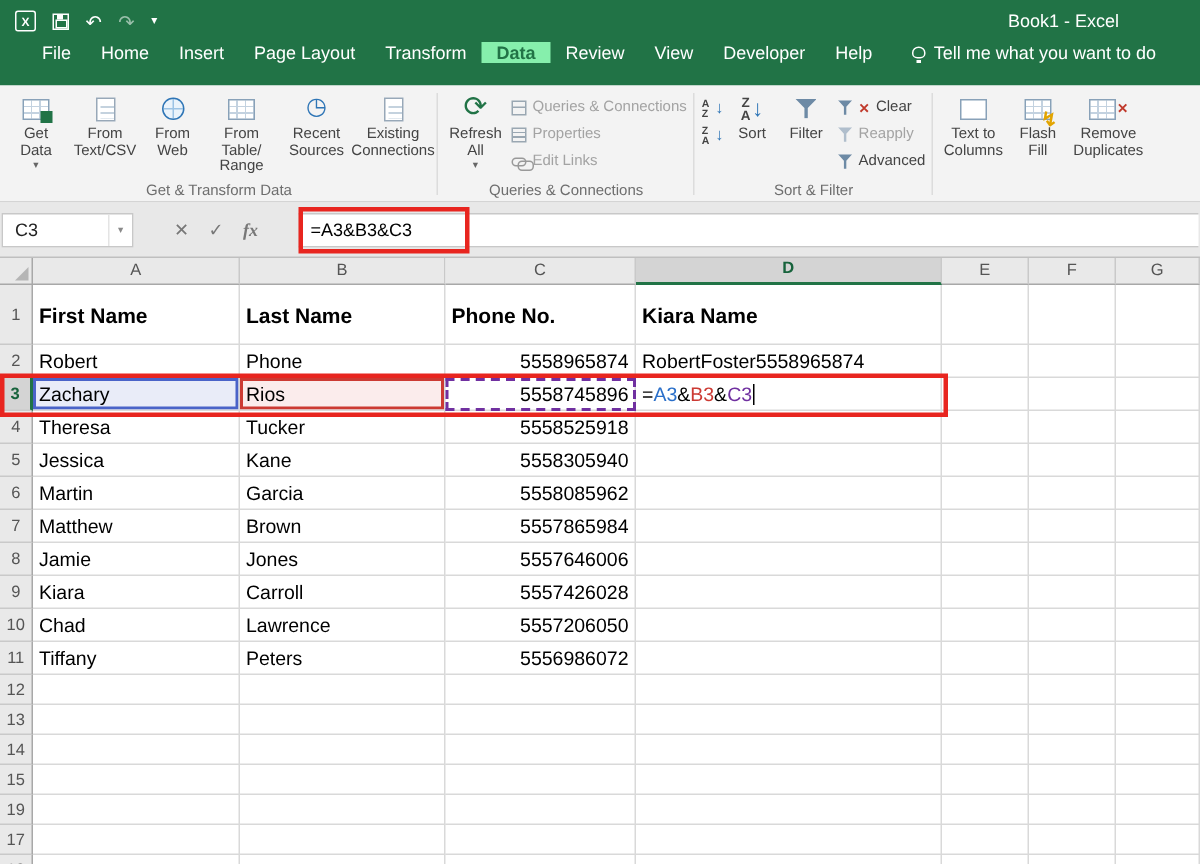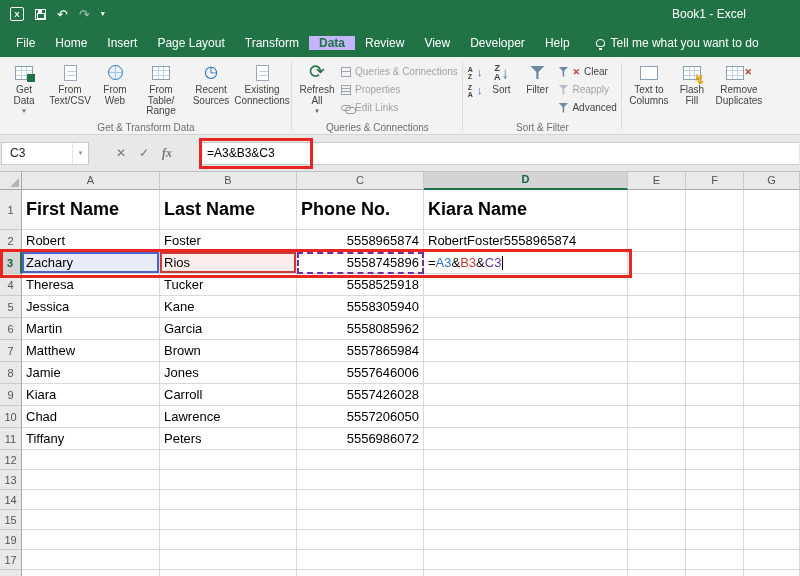--- a/index.html
+++ b/index.html
@@ -12,23 +12,23 @@
   .appicon{width:14px;height:14px;border:1.4px solid #fff;border-radius:2px;display:flex;align-items:center;justify-content:center;font-size:8px;font-weight:bold;}
   .icn-save{width:11px;height:11px;border:1.5px solid #fff;position:relative;display:inline-block;}
   .icn-save:before{content:"";position:absolute;top:0;left:2px;width:4px;height:3px;background:#fff;}
   .icn-save:after{content:"";position:absolute;bottom:0;left:1px;width:6px;height:4px;border:1px solid #fff;}
   .glyph{line-height:1;}
   .dim{opacity:.55;}
   .qatcaret{font-size:8px;}
   .wintitle{margin-left:auto;margin-right:44px;font-size:12px;}
 
   
-  .tabbar{height:29px;background:#217346;display:flex;align-items:center;padding-left:6px;}
+  .tabbar{height:29px;background:#217346;display:flex;align-items:flex-start;padding-left:18px;}
   .tab{padding:0 10px;font-size:12px;color:#fff;display:flex;align-items:center;cursor:pointer;white-space:nowrap;}
-  .tab.active{background:#c4b5fd;color:#217346;font-weight:bold;}
+  .tab.active{background:#86efac;color:#217346;font-weight:bold;}
   .tellme{display:flex;align-items:center;gap:6px;color:#fff;font-size:12px;margin-left:16px;white-space:nowrap;}
   .bulb{width:9px;height:8px;border:1.2px solid #fff;border-radius:50% 50% 40% 40%;position:relative;display:inline-block;}
   .bulb:after{content:"";position:absolute;left:2px;top:8px;width:3px;height:2px;background:#fff;}
 
   
   .ribbon{height:78px;background:#f3f3f3;border-bottom:1px solid #d4d4d4;display:flex;position:relative;}
   .rgroup{position:relative;display:flex;align-items:flex-start;padding:3px 3px 13px;}
   .rgroup:after{content:"";position:absolute;right:0;top:5px;bottom:4px;width:1px;background:#dcdcdc;}
   .rgroup.last:after{display:none;}
   .glabel{position:absolute;bottom:1px;left:0;right:0;text-align:center;font-size:10px;color:#6e6e6e;white-space:nowrap;}
@@ -79,21 +79,21 @@
   .grid{position:relative;height:404px;background:#fff;overflow:hidden;}
   .grow{display:grid;grid-template-columns:22px 138px 137px 127px 204px 58px 58px 56px;}
   .ch{height:18px;line-height:17px;background:#e9e9e9;border-right:1px solid #c9c9c9;border-bottom:1px solid #a8a8a8;font-size:11px;color:#555;text-align:center;}
   .ch.sel{background:#d4d4d4;color:#17633c;border-bottom:2px solid #217346;line-height:15px;font-weight:bold;}
   .corner{height:18px;background:#e9e9e9;border-right:1px solid #a8a8a8;border-bottom:1px solid #a8a8a8;position:relative;}
   .corner:after{content:"";position:absolute;right:2px;bottom:2px;border-style:solid;border-width:0 0 9px 9px;border-color:transparent transparent #b5b5b5 transparent;}
   .rh{background:#e9e9e9;border-right:1px solid #a8a8a8;border-bottom:1px solid #c9c9c9;font-size:11px;color:#555;display:flex;align-items:center;justify-content:center;}
   .rh.sel{background:#d4d4d4;color:#17633c;border-right:2px solid #217346;font-weight:bold;}
   .cell{border-right:1px solid #d9d9d9;border-bottom:1px solid #d9d9d9;font-size:13px;color:#000;padding:0 4px;display:flex;align-items:center;overflow:hidden;white-space:nowrap;}
   .h-title{height:40px;}
-  .h-title .cell{font-size:18px;font-weight:bold;}
+  .h-title .cell{font-size:14px;font-weight:bold;}
   .h-data{height:22px;}
   .h-formula{height:22px;}
   .h-empty{height:20px;}
   .num{justify-content:flex-end;}
   .ref-a{background:#e9ecf8;box-shadow:inset 0 0 0 2px #4a63c8;}
   .ref-b{background:#fbecec;box-shadow:inset 0 0 0 2px #cc3a33;}
   .ref-c{outline:2px dashed #7030a0;outline-offset:-2px;}
   .edit-caret{display:inline-block;width:1px;height:14px;background:#000;margin-left:1px;}
   .row3-annotation{position:absolute;left:0;top:77px;width:632px;height:29px;border:3px solid #e8251f;pointer-events:none;z-index:5;}
 </style>
@@ -307,21 +307,21 @@
         <div class="cell">Last Name</div>
         <div class="cell">Phone No.</div>
         <div class="cell">Kiara Name</div>
         <div class="cell"></div>
         <div class="cell"></div>
         <div class="cell"></div>
       </div>
       <div class="grow h-data">
         <div class="rh">2</div>
         <div class="cell">Robert</div>
-        <div class="cell">Foster</div>
+        <div class="cell">Phone</div>
         <div class="cell num">5558965874</div>
         <div class="cell">RobertFoster5558965874</div>
         <div class="cell"></div>
         <div class="cell"></div>
         <div class="cell"></div>
       </div>
       <div class="grow h-formula">
         <div class="rh sel">3</div>
         <div class="cell ref-a">Zachary</div>
         <div class="cell ref-b">Rios</div>

